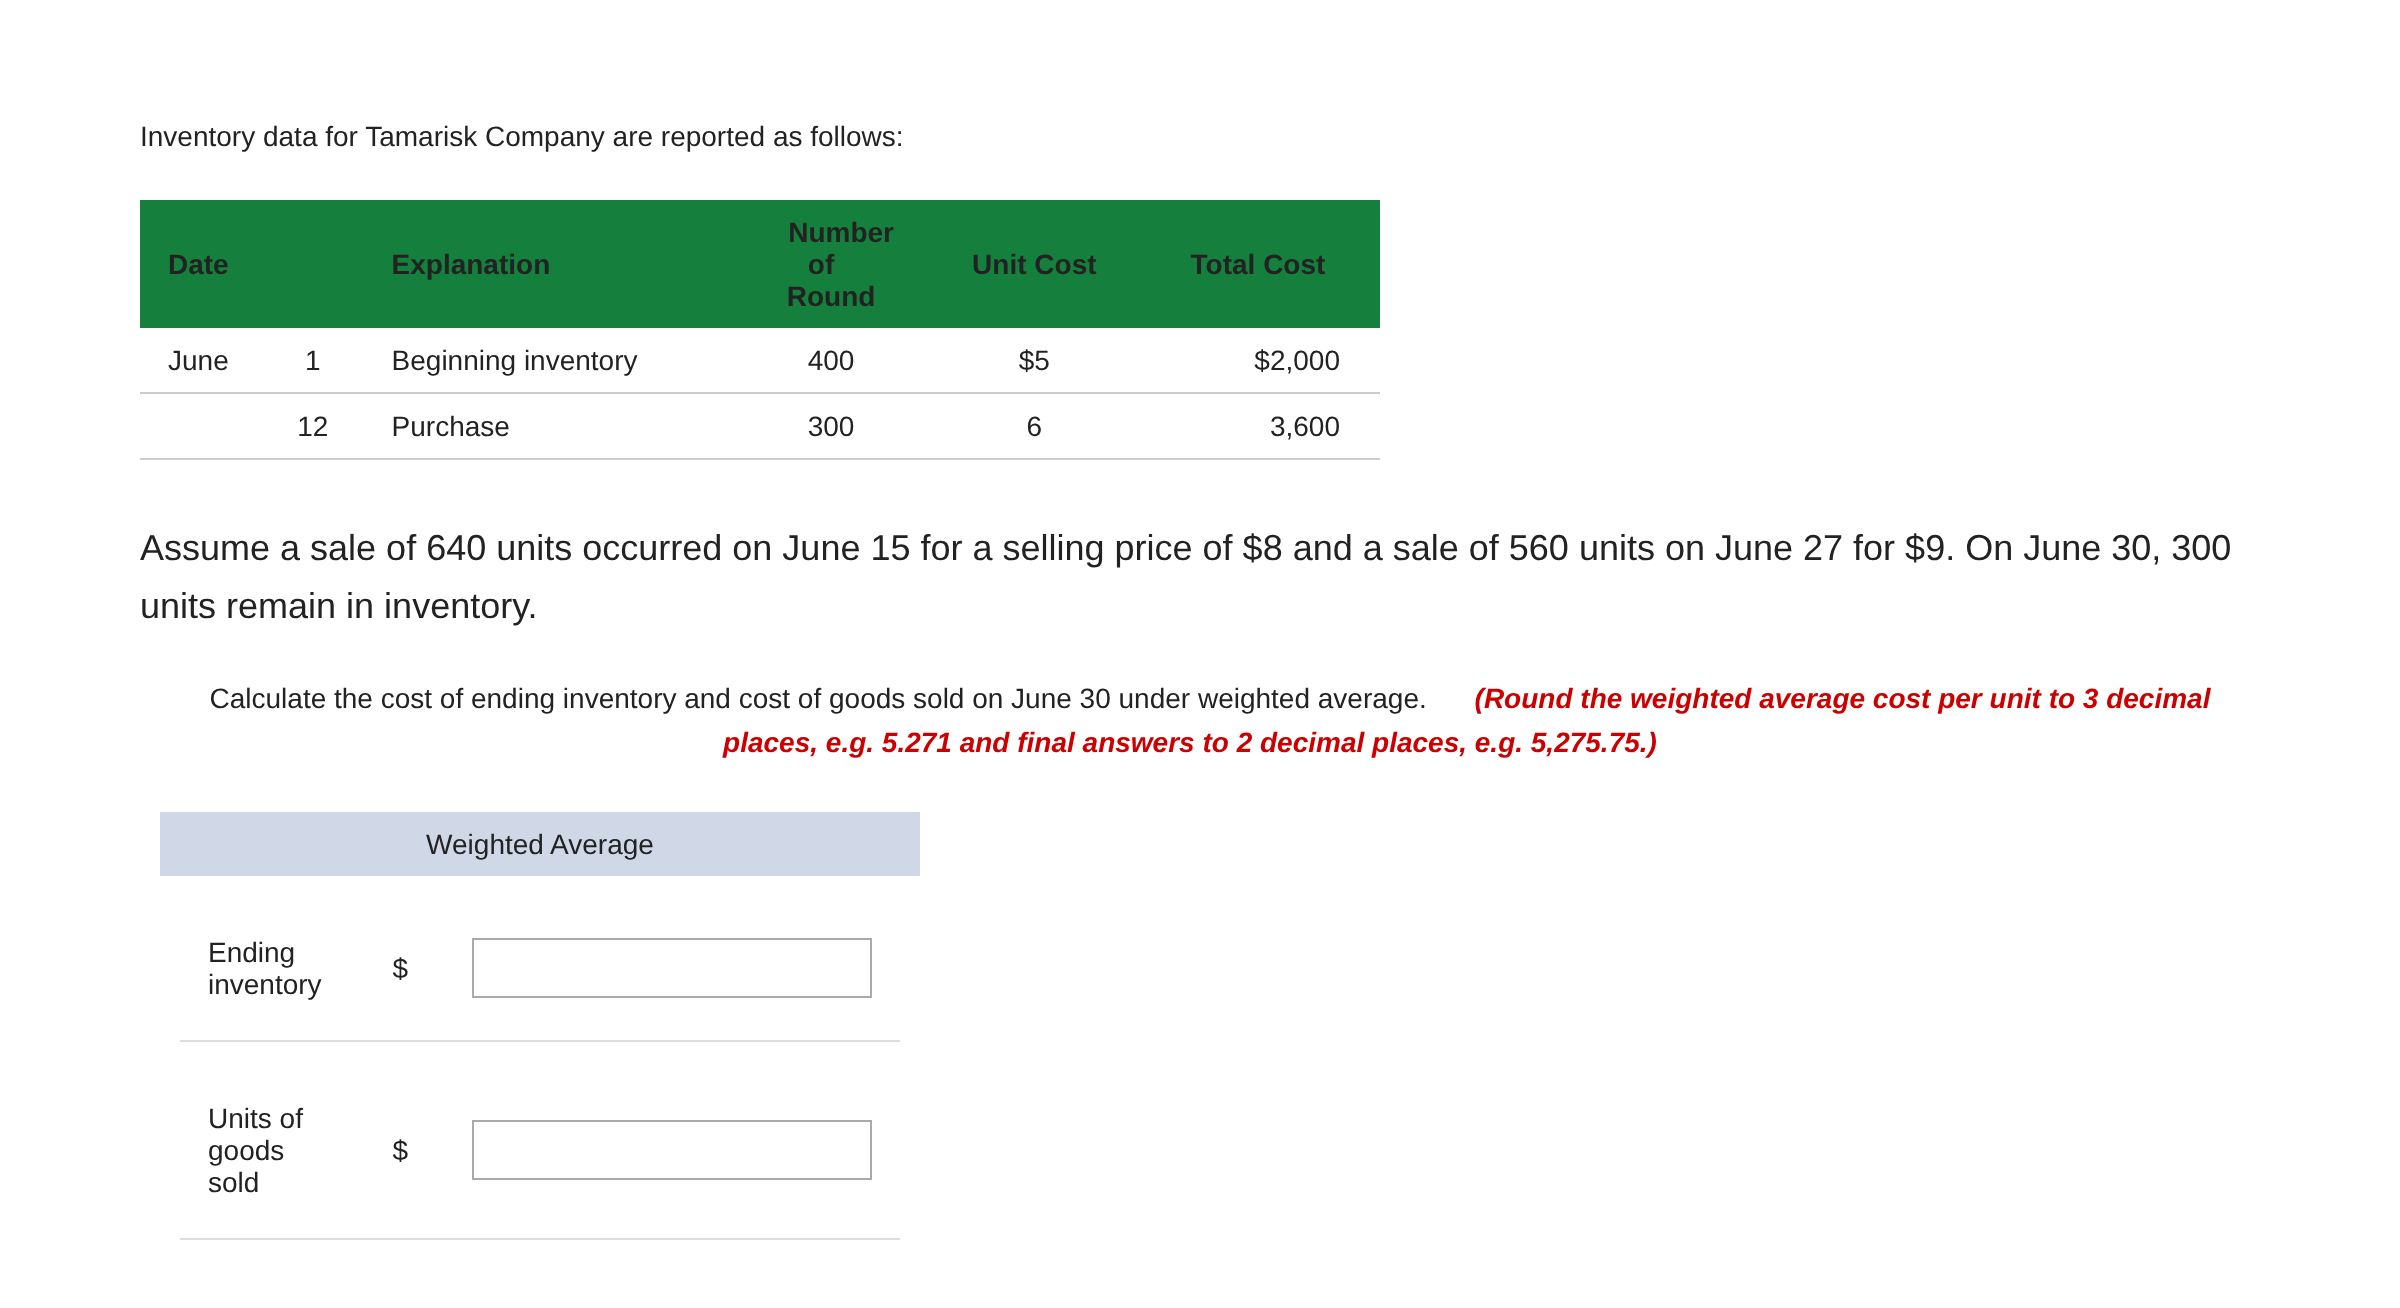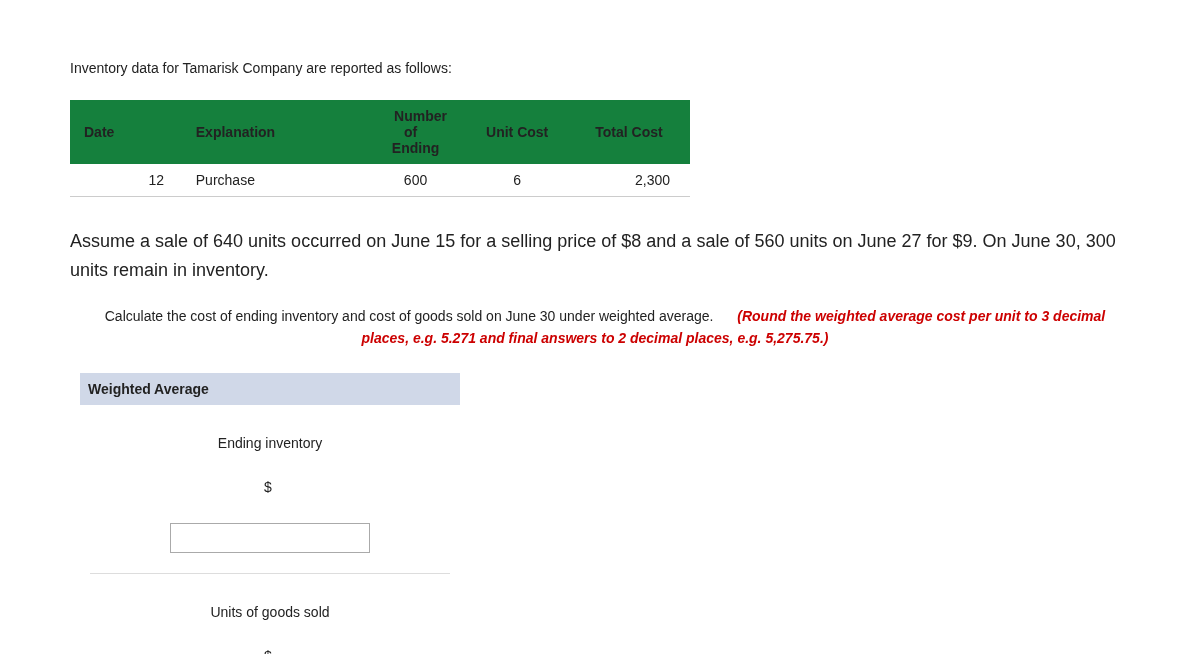--- a/index.html
+++ b/index.html
@@ -80,32 +80,32 @@
       font-weight: bold;
       font-style: italic;
       color: #cc0000;
     }
 
     .answer-section {
       width: 400px;
     }
     .answer-header {
       background-color: #d0d8e8;
+      text-align: center;
       padding: 8px;
-      font-weight: bold;
+      font-weight: normal;
       font-size: 14px;
       margin-bottom: 0;
     }
     .answer-row {
       display: flex;
       align-items: center;
       padding: 10px 4px;
       border-bottom: 1px solid #ddd;
       gap: 8px;
-      flex-direction: column;
     }
     .answer-label {
       flex: 1;
       font-size: 14px;
     }
     .answer-dollar {
       font-size: 14px;
       padding-right: 4px;
     }
     .answer-input {
@@ -123,34 +123,42 @@
 <p class="intro-text">Inventory data for Tamarisk Company are reported as follows:</p>
 
 <table class="inventory-table">
   <thead>
     <tr>
       <th class="col-date left-align">Date</th>
       <th class="col-day"></th>
       <th class="col-explanation left-align">Explanation</th>
       <th class="col-units th-number-of">
         <span>Number of</span><br>
-        <span>Ending</span>
+        <span>Round</span>
       </th>
       <th class="col-unitcost">Unit Cost</th>
       <th class="col-totalcost">Total Cost</th>
     </tr>
   </thead>
   <tbody id="table-body">
+  <tr>
+      <td class="col-date">June</td>
+      <td class="col-day center">1</td>
+      <td class="col-explanation">Beginning inventory</td>
+      <td class="col-units center">400</td>
+      <td class="col-unitcost center">$5</td>
+      <td class="col-totalcost right">$2,000</td>
+    </tr>
       <tr>
       <td class="col-date"></td>
       <td class="col-day center">12</td>
       <td class="col-explanation">Purchase</td>
-      <td class="col-units center">600</td>
+      <td class="col-units center">300</td>
       <td class="col-unitcost center">6</td>
-      <td class="col-totalcost right">2,300</td>
+      <td class="col-totalcost right">3,600</td>
     </tr>
     </tbody>
 </table>
 
 <p class="assume-text">Assume a sale of 640 units occurred on June 15 for a selling price of $8 and a sale of 560 units on June 27 for $9. On June 30, 300 units remain in inventory.</p>
 
 <p class="calculate-text">
   <span>Calculate the cost of ending inventory and cost of goods sold on June 30 under weighted average.</span>
   <span class="bold-italic">(Round the weighted average cost per unit to 3 decimal places, e.g. 5.271 and final answers to 2 decimal places, e.g. 5,275.75.)</span>
 </p>

